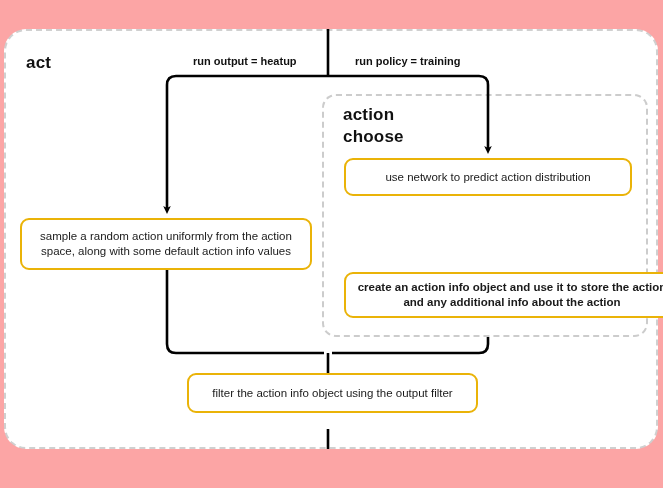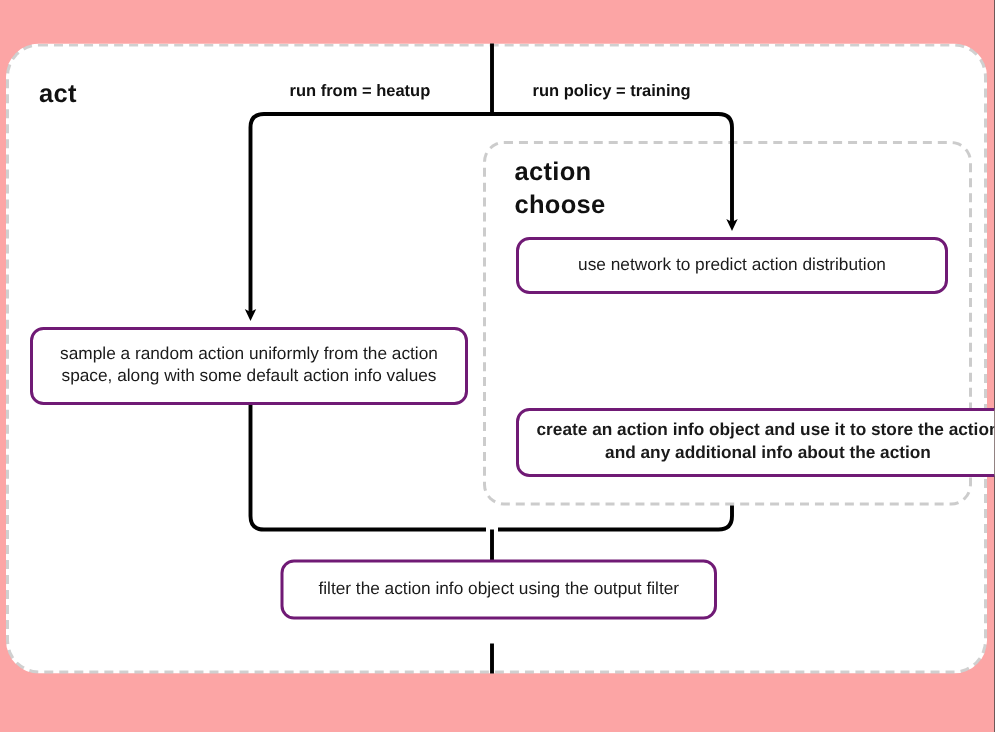--- a/index.html
+++ b/index.html
@@ -69,21 +69,21 @@
     background: #ffffff;
     padding: 0 3px;
   }
   #label-heatup { left: 190px; top: 55px; }
   #label-training { left: 352px; top: 55px; }
   
   .node {
     position: absolute;
     box-sizing: border-box;
     background: #ffffff;
-    border: 2px solid #701a75;
+    border: 2px solid #eab308;
     border-radius: 9px;
     display: flex;
     align-items: center;
     justify-content: center;
     text-align: center;
     font-size: 11.5px;
     line-height: 15px;
     color: #1a1a1a;
     padding: 3px 8px;
   }
@@ -132,21 +132,21 @@
     <path d="M328,429 L328,449" fill="none" stroke="#000000" stroke-width="2.6" stroke-linecap="butt"></path>
   </svg>
 
   <div class="cluster-title" id="title-act">act</div>
 
   <div class="cluster-title" id="title-choose-action">
     <div>action</div>
     <div>choose</div>
   </div>
 
-  <div class="edge-label" id="label-heatup">run from = heatup</div>
+  <div class="edge-label" id="label-heatup">run output = heatup</div>
 
   <div class="edge-label" id="label-training">run policy = training</div>
 
   <div class="node" id="node-sample-random">sample a random action uniformly from the action space, along with some default action info values</div>
 
   <div class="node" id="node-use-network">use network to predict action distribution</div>
 
 
   <div class="node" id="node-create-info">create an action info object and use it to store the action and any additional info about the action</div>
 

